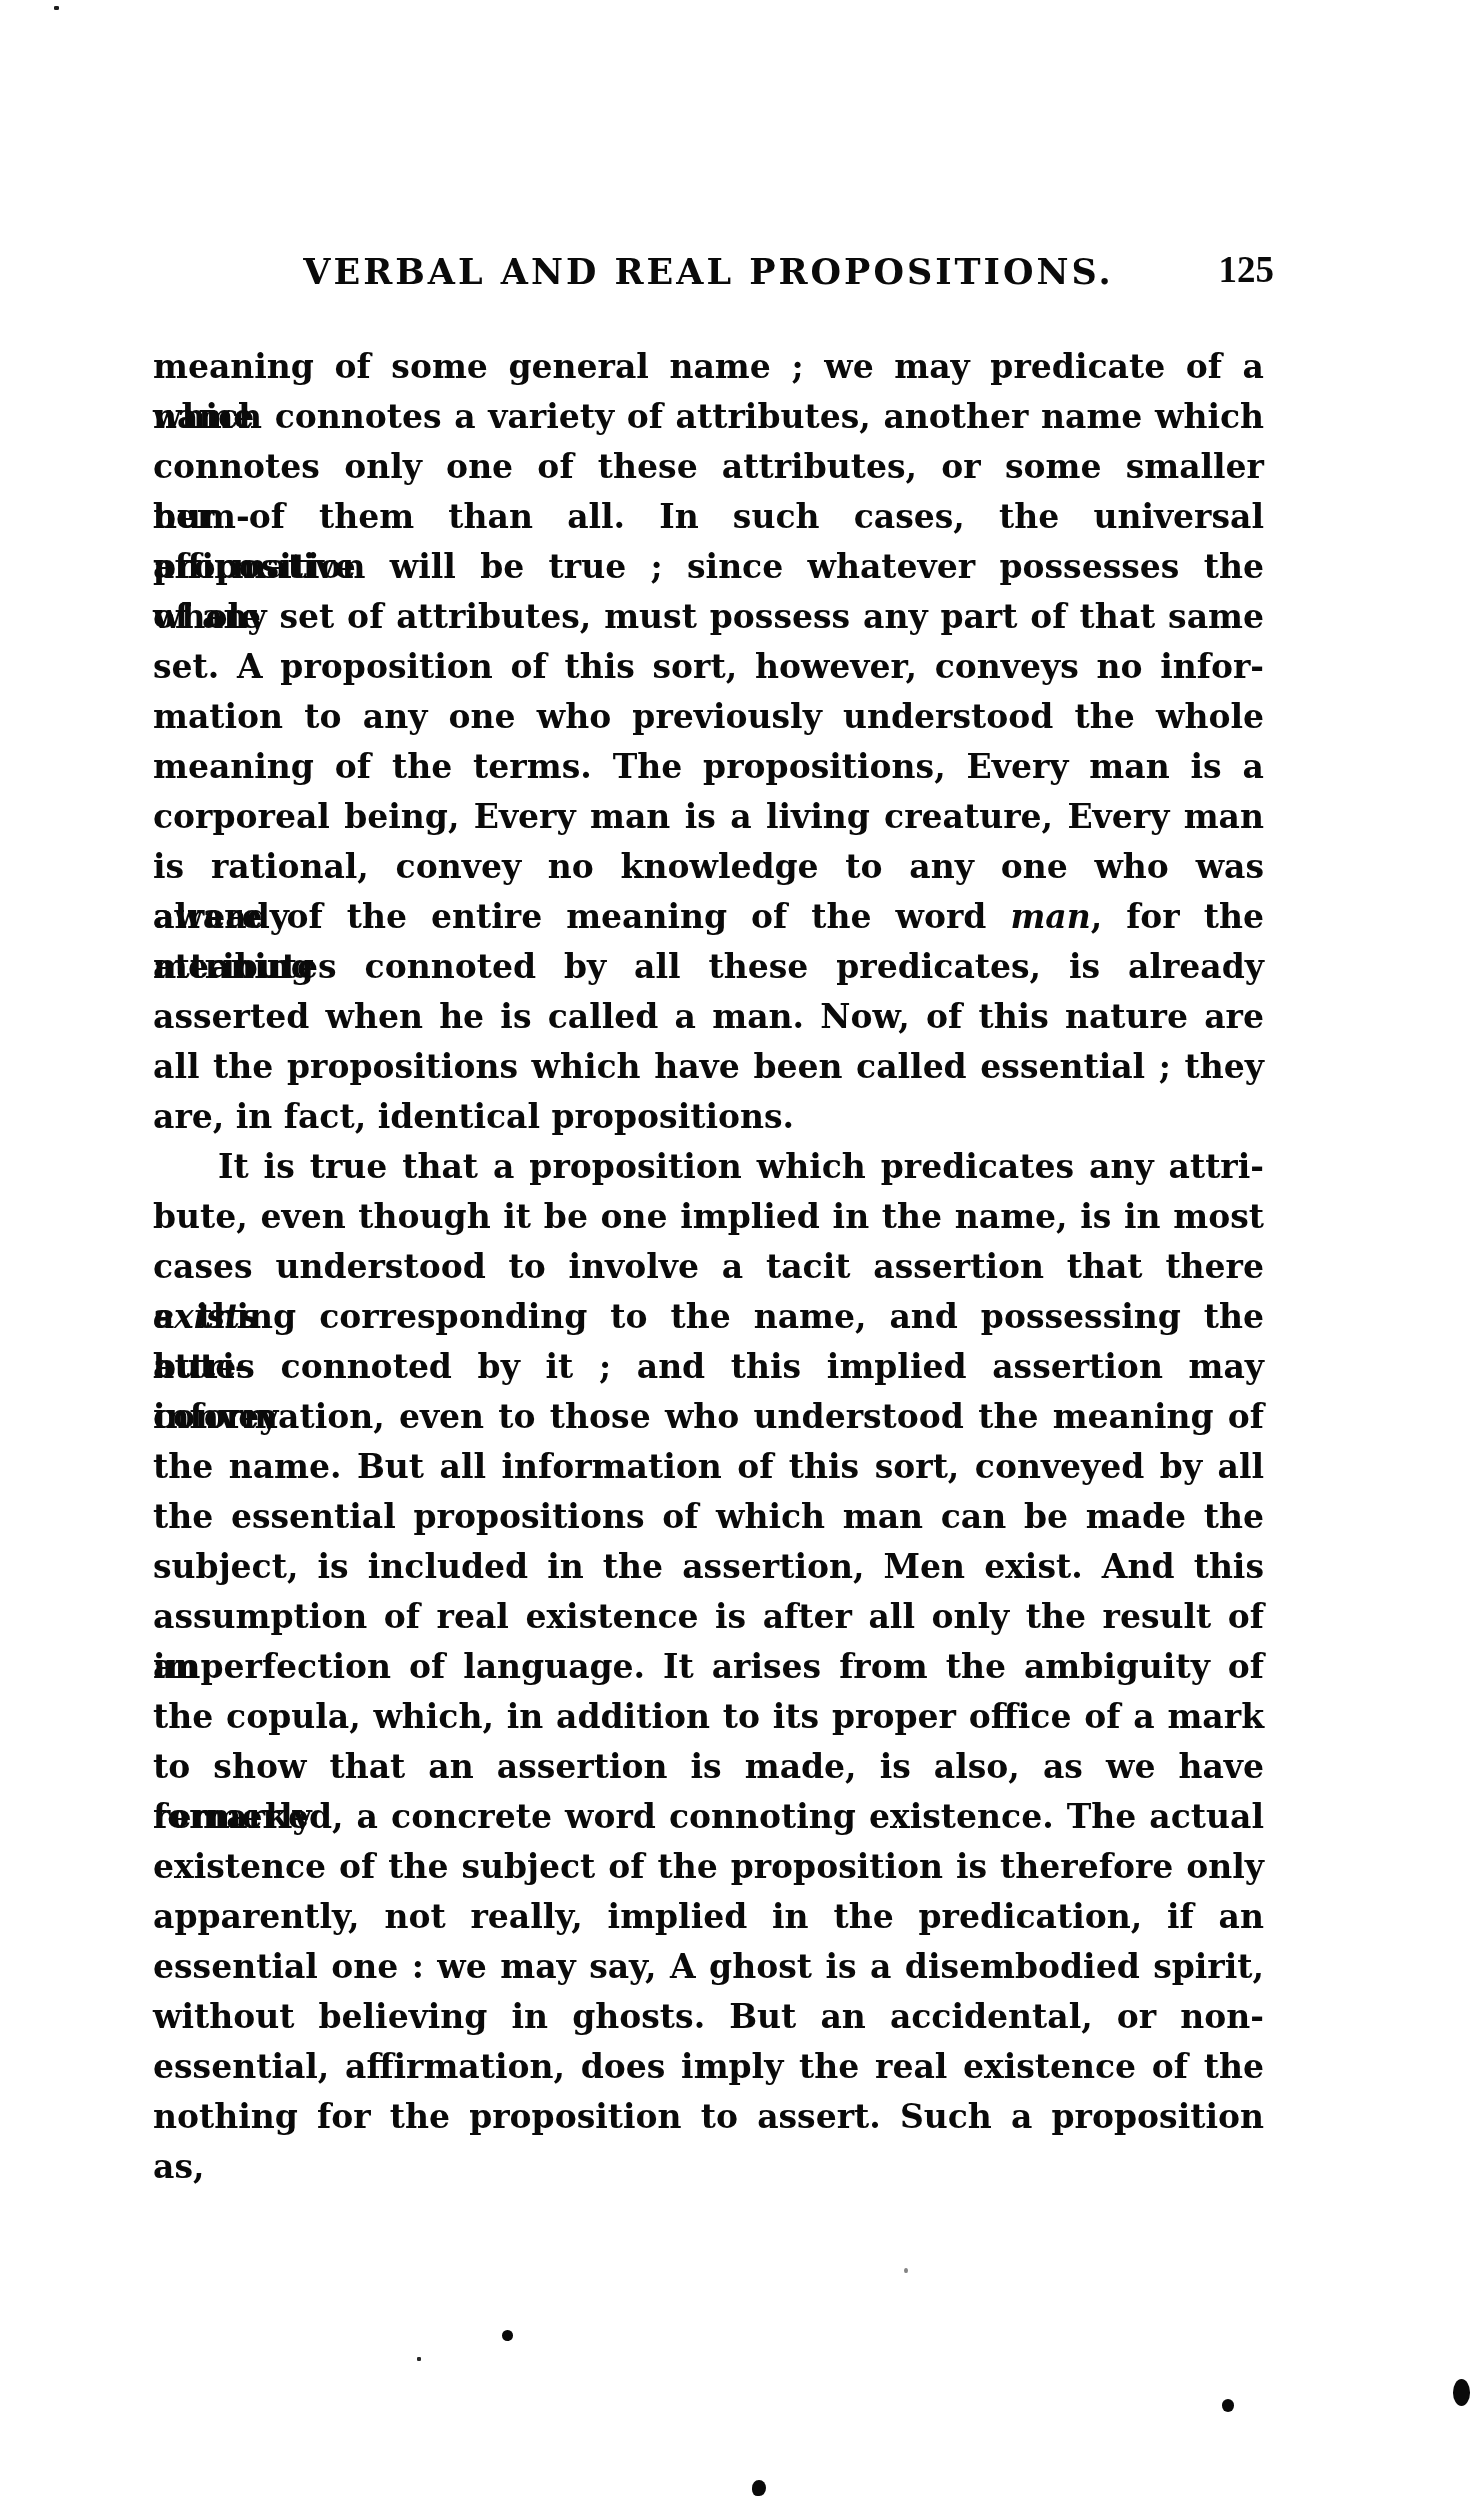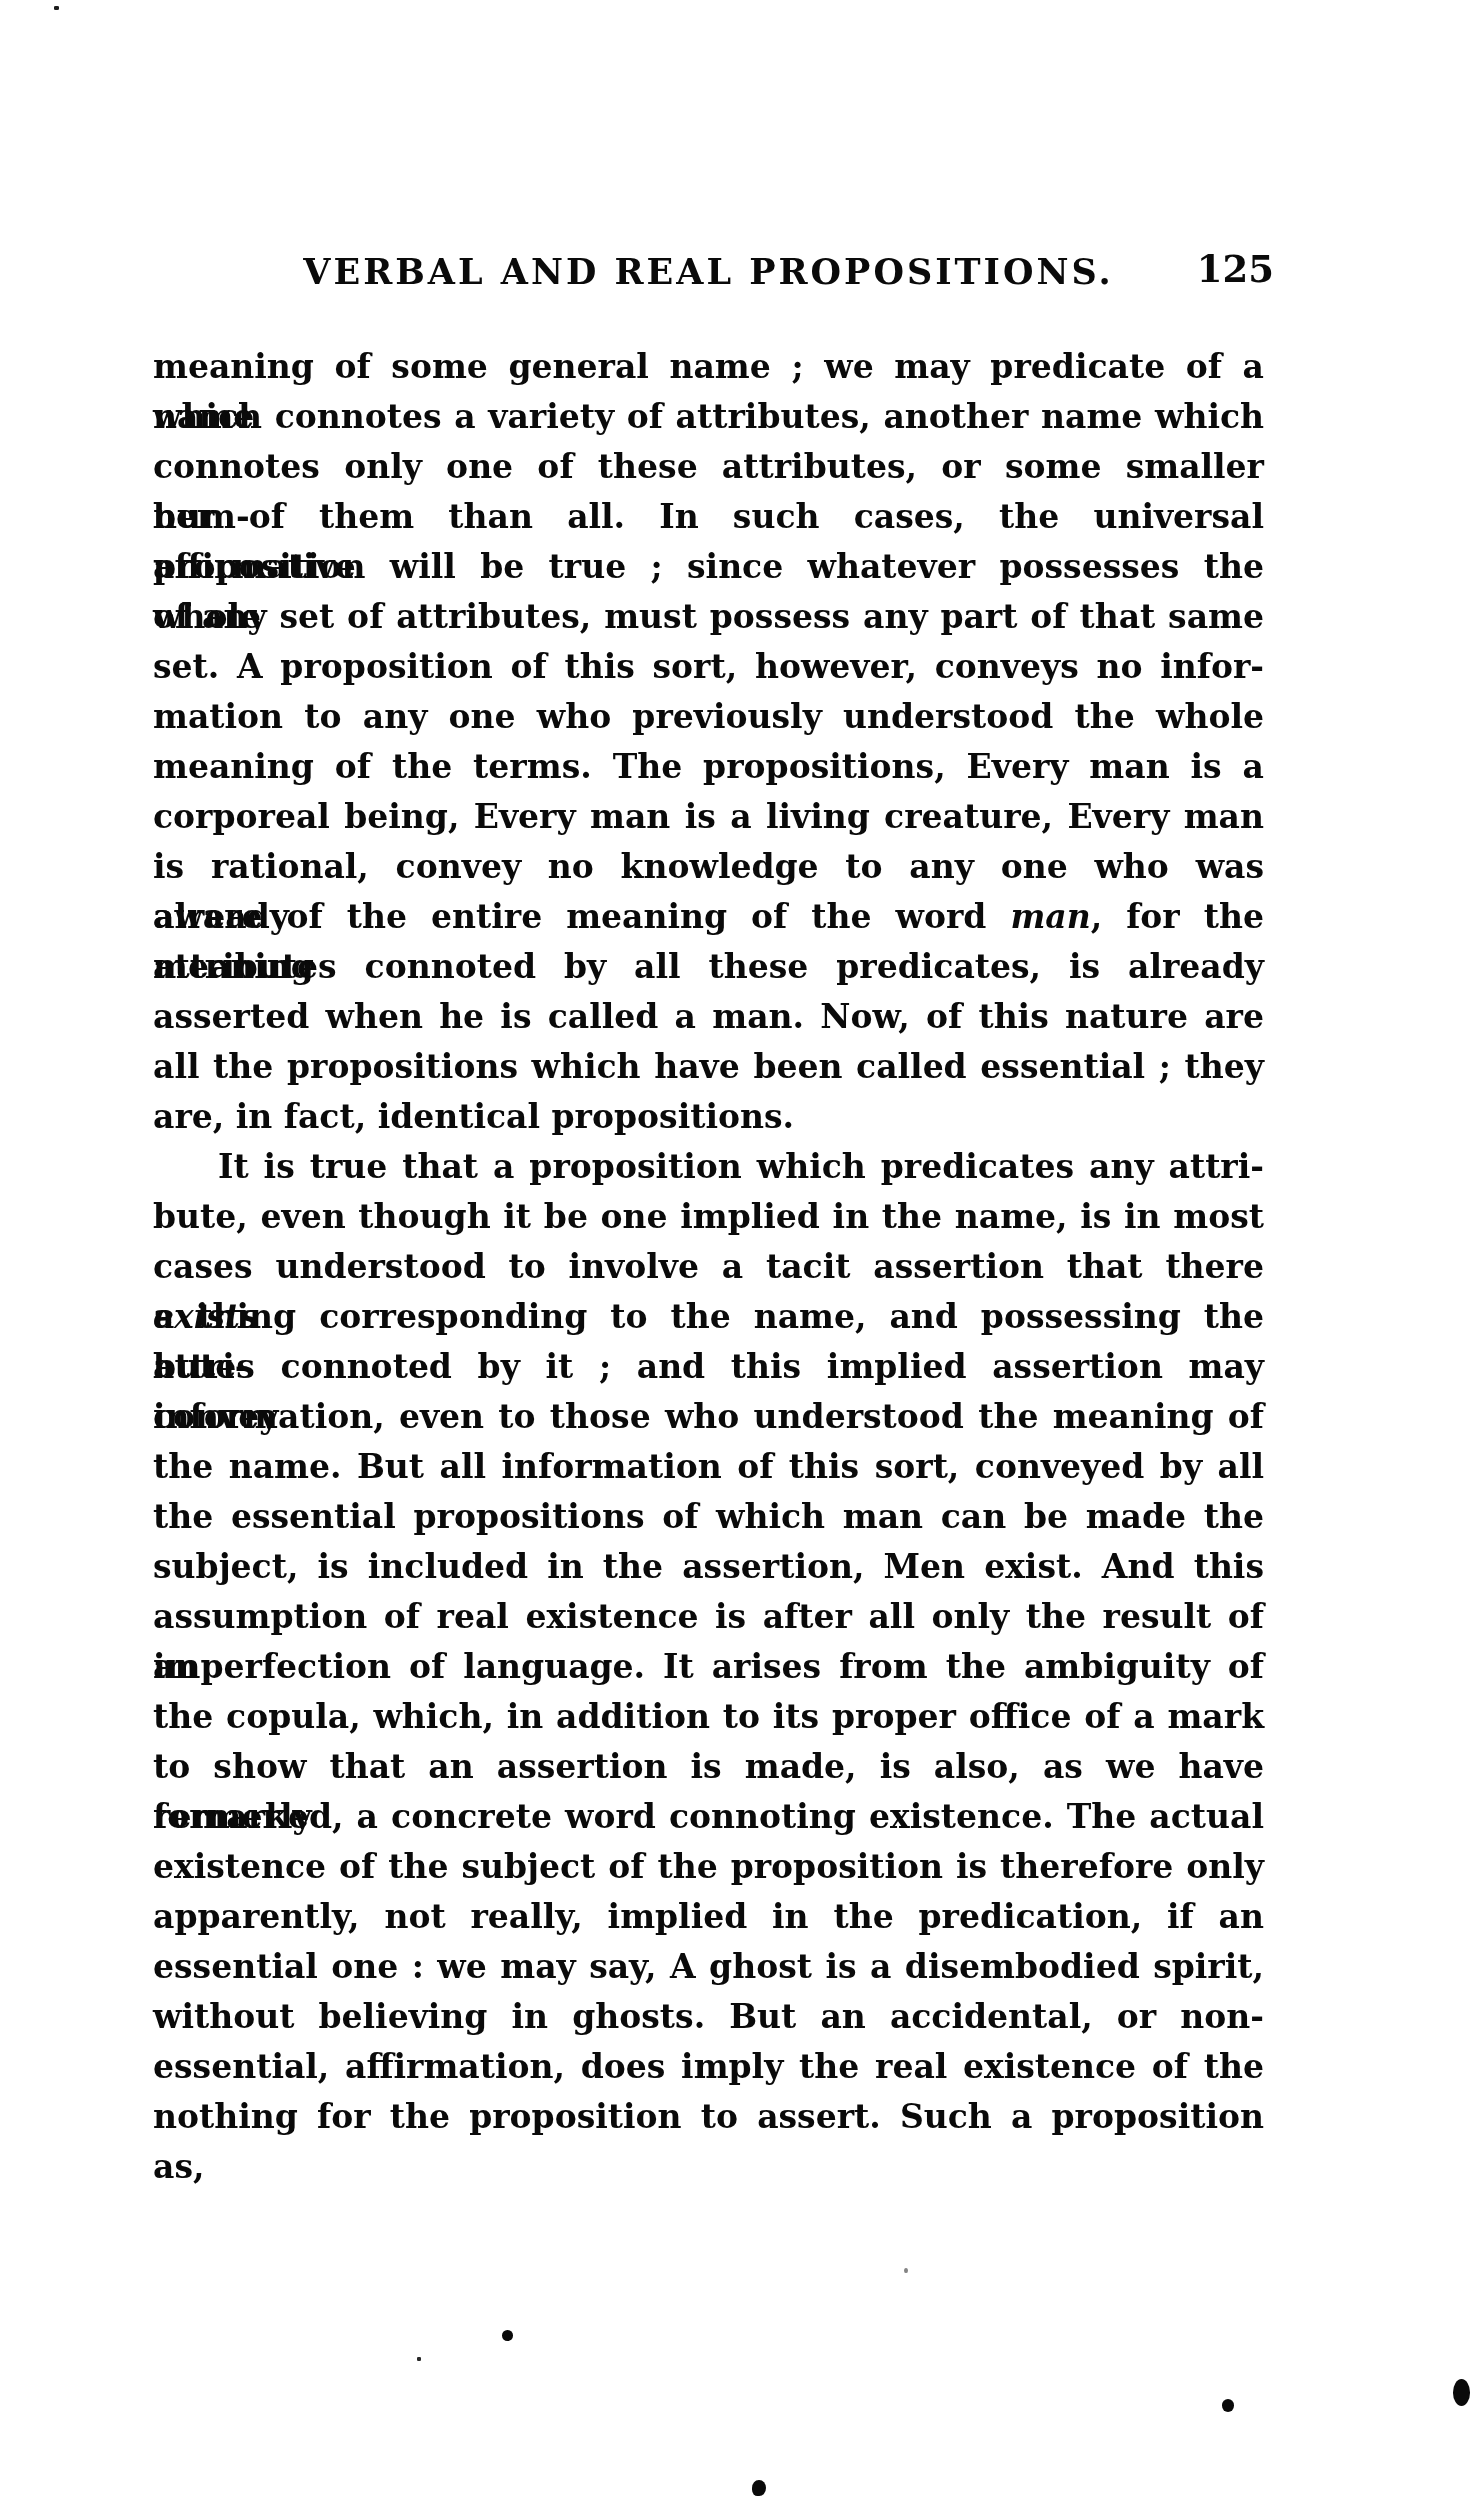--- a/index.html
+++ b/index.html
@@ -27,20 +27,21 @@
     white-space: nowrap;
   }
   .page-number {
     position: absolute;
     top: 251px;
     right: 202px;
     font-size: 37px;
     font-weight: 700;
     line-height: 1;
     color: #0a0a0a;
+    font-family: Liberation Serif, serif;
   }
   .text-block {
     position: absolute;
     left: 153px;
     top: 342px;
     width: 1111px;
     font-size: 33px;
     line-height: 50px;
     font-weight: 700;
     color: #0a0a0a;

